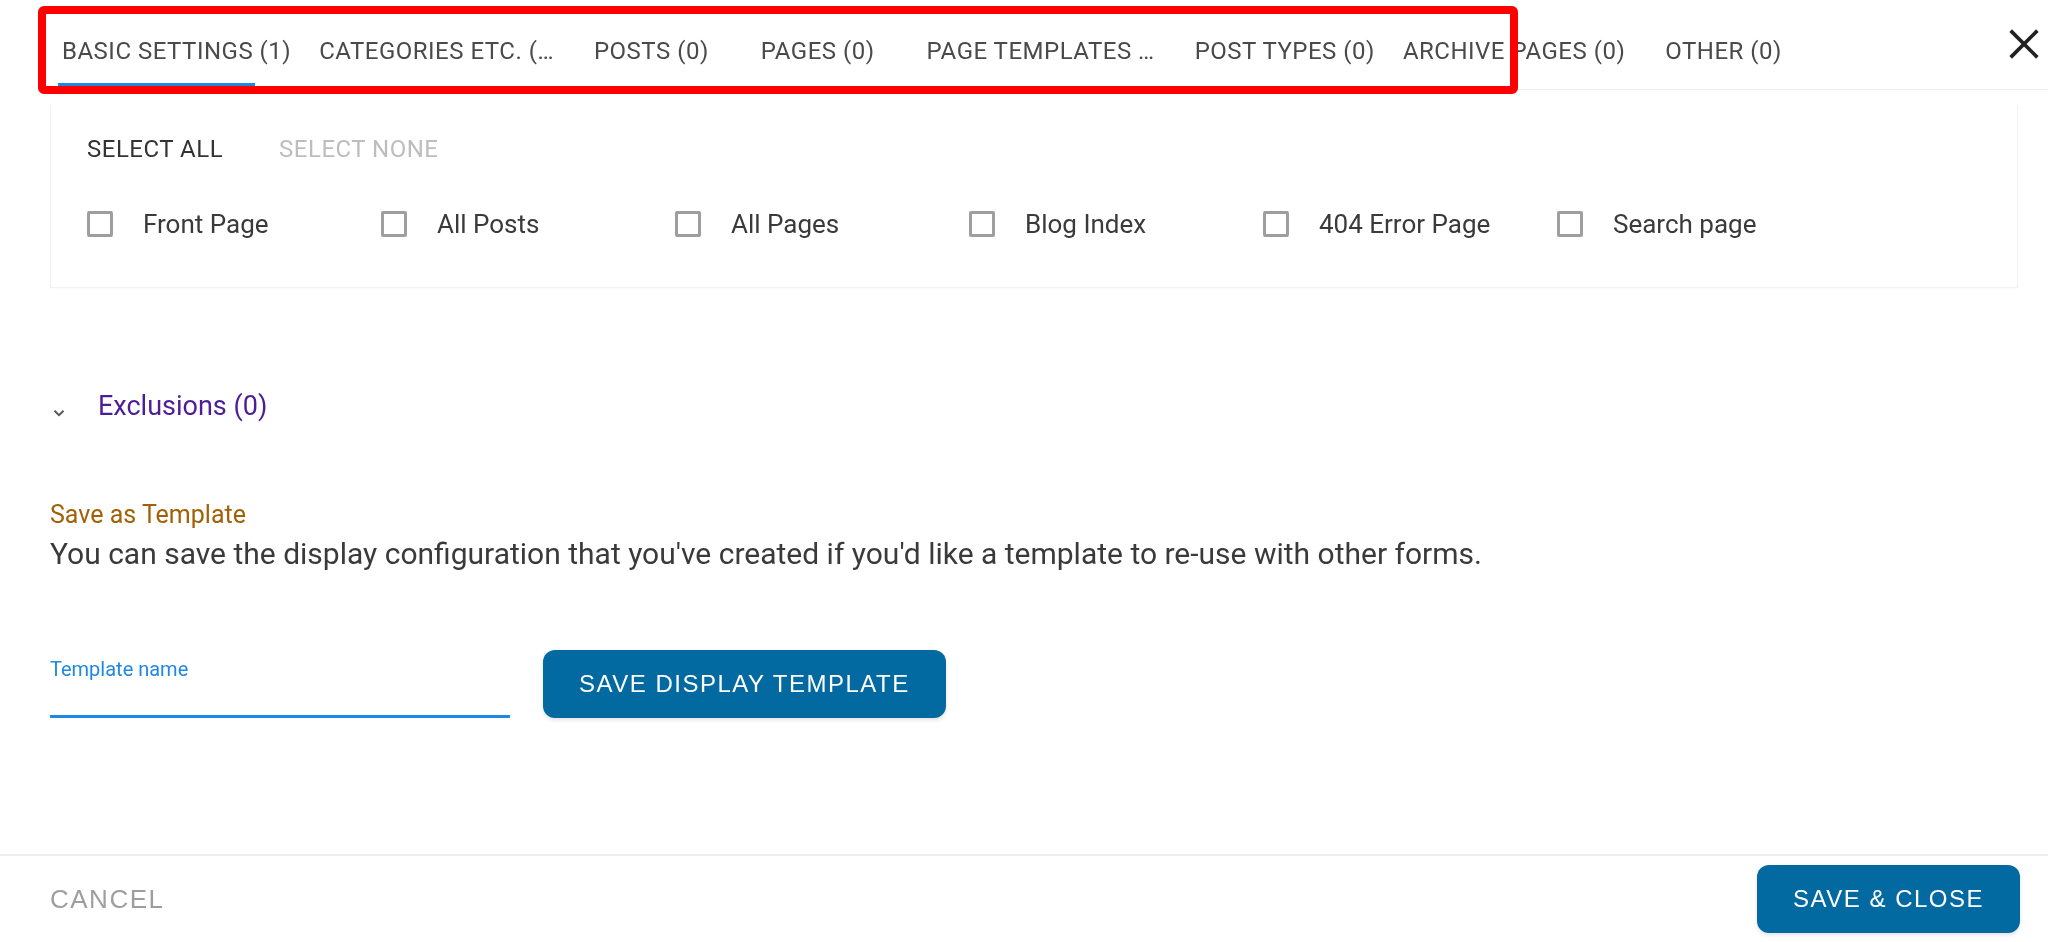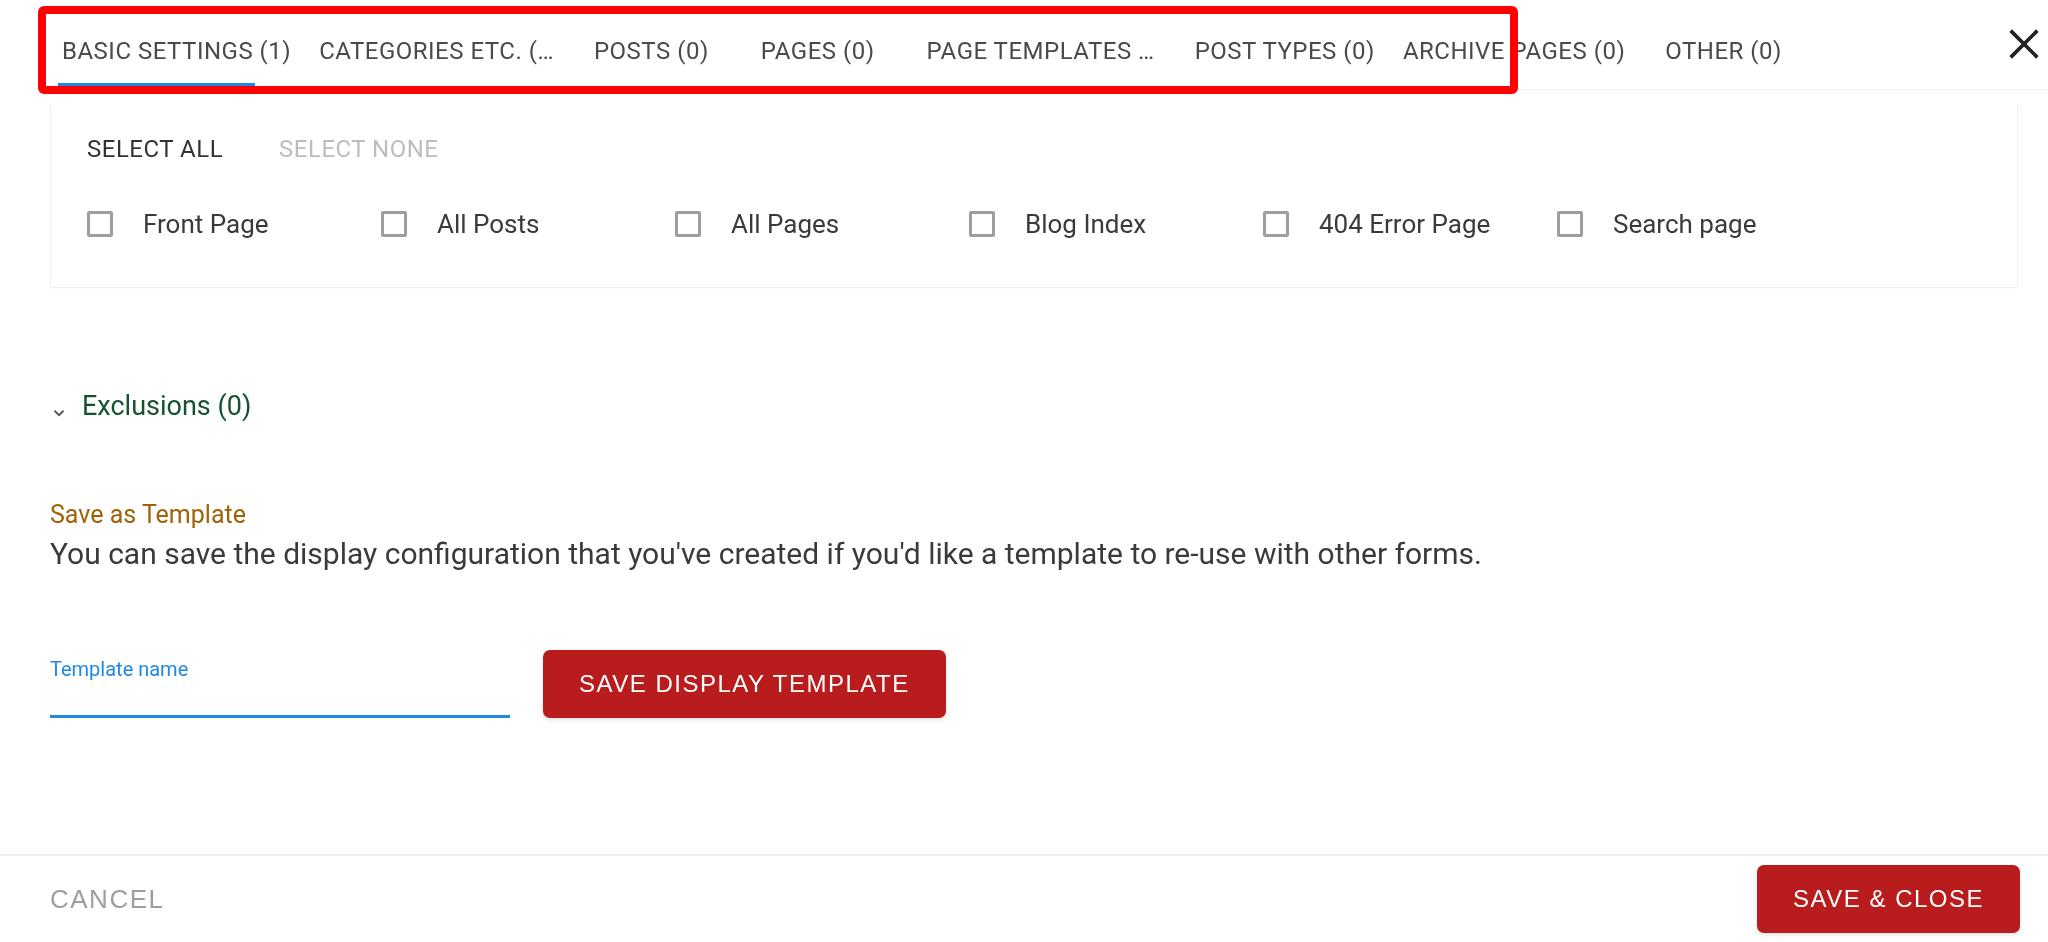--- a/index.html
+++ b/index.html
@@ -121,23 +121,23 @@
     cursor: pointer;
     flex-shrink: 0;
   }
 
   .exclusions {
     position: absolute;
     top: 390px;
     left: 50px;
     display: flex;
     align-items: center;
-    gap: 14px;
+    gap: 30px;
     font-size: 27px;
-    color: #14532d;
+    color: #4c1d95;
     cursor: pointer;
   }
   .chevron {
     width: 18px; height: 18px;
     transform: rotate(0deg);
   }
   .chevron svg { width: 18px; height: 18px; stroke:#555; stroke-width:2.5; fill:none;}
 
   .save-template-block {
     position: absolute;
@@ -174,26 +174,26 @@
     margin-bottom: 34px;
     display: block;
   }
   .template-input-line {
     border-bottom: 3px solid #1e88e5;
     height: 1px;
     width: 100%;
   }
 
   .green-btn {
-    background: #b91c1c;
+    background: #0369a1;
     color: #fff;
     font-size: 24px;
     letter-spacing: 1.5px;
     border: none;
-    border-radius: 7px;
+    border-radius: 12px;
     padding: 20px 36px;
     cursor: pointer;
     box-shadow: 0 2px 4px rgba(0,0,0,0.12);
   }
 
   .footer {
     position: absolute;
     bottom: 0;
     left: 0;
     right: 0;

